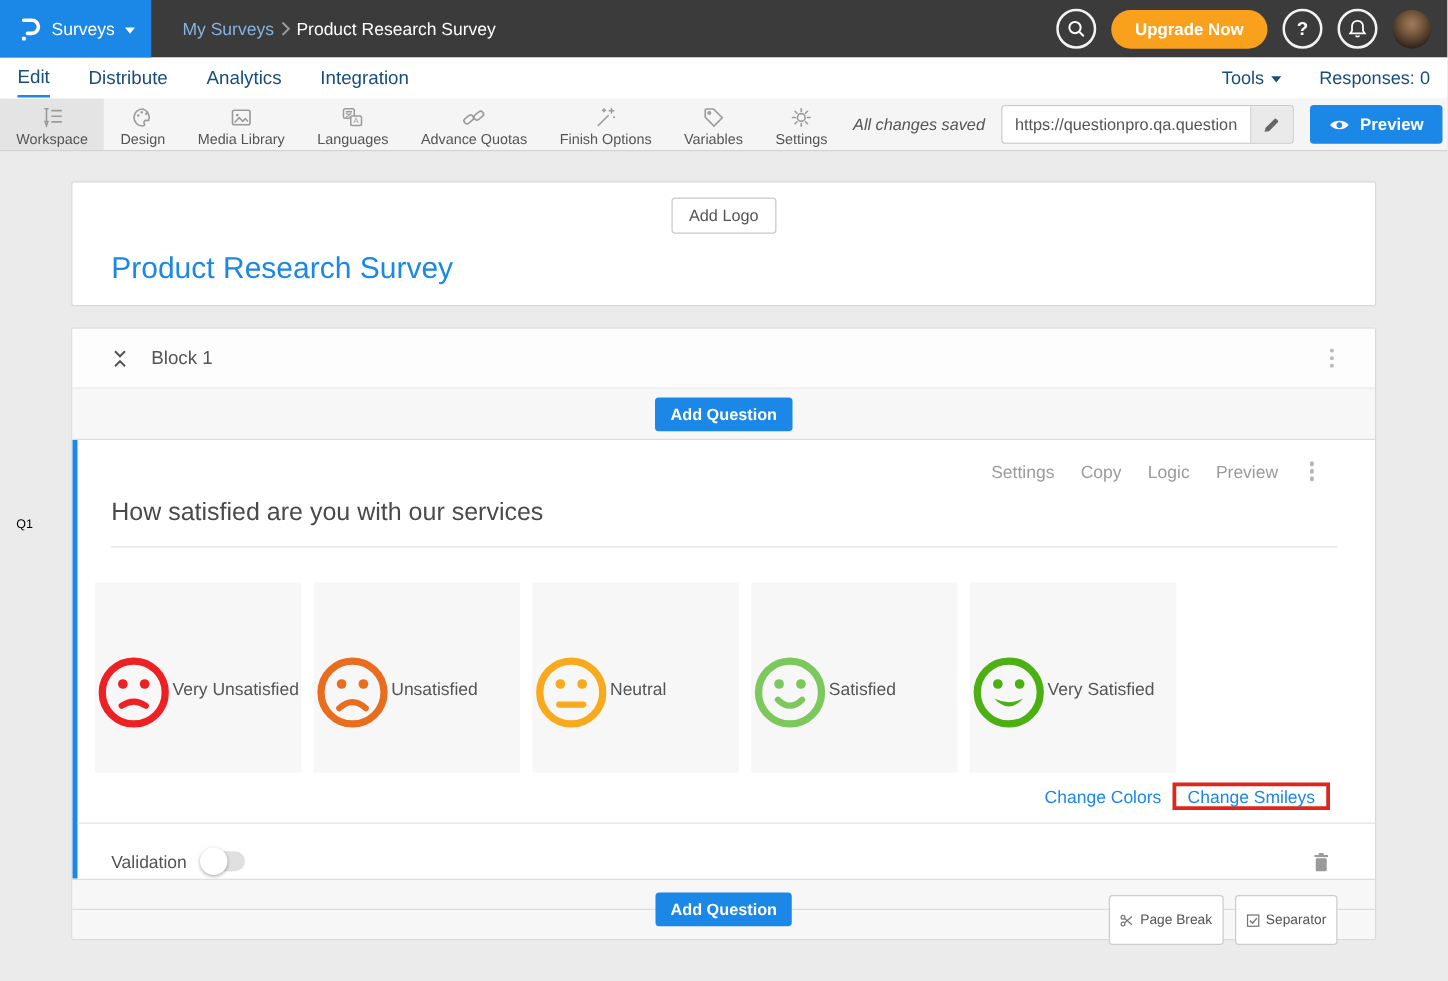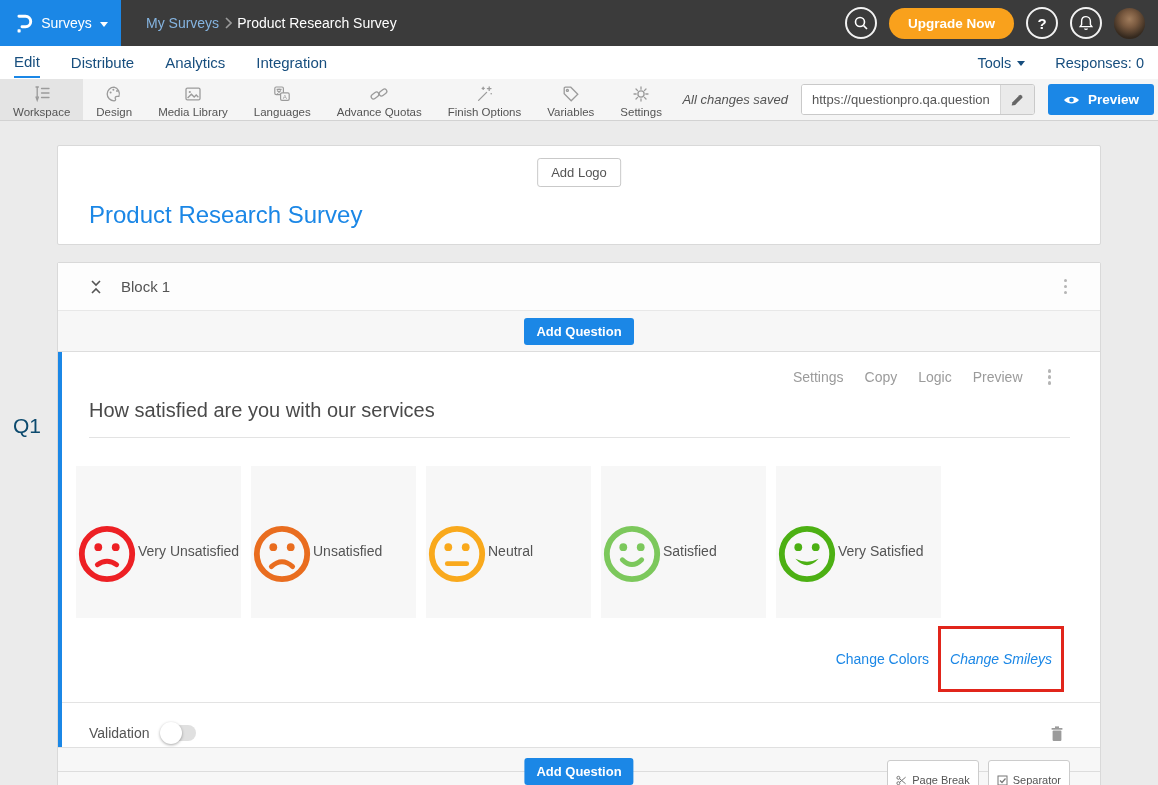--- a/index.html
+++ b/index.html
@@ -66,34 +66,34 @@
   .q-actions { display:flex; justify-content:flex-end; align-items:center; gap:21px; padding-right:45px; height:26px; }
   .q-action { font-size:14px; color:#9b9b9b; cursor:pointer; }
   .q-actions .kebab { margin-left:0; }
   .q-title { margin:9px 30px 0 27px; padding-bottom:15px; border-bottom:1px solid #e3e3e3; font-size:20px; font-weight:400; color:#4a4a4a; }
   .options { display:flex; gap:10px; margin:28px 0 0 14px; }
   .option-card { width:165px; height:152px; background:#f7f7f7; display:flex; flex-direction:row; align-items:center; cursor:pointer; }
   .option-card svg { margin-top:23px; }
   .option-label { margin-top:17px; font-size:14px; color:#545454; }
   .q-links { display:flex; justify-content:flex-end; align-items:center; margin:8px 36px 0 0; gap:9px; }
   .q-link { font-size:14px; color:var(--brand-blue,#1b87e6); cursor:pointer; }
-  .red-box { border:3px solid var(--annotation-red,#e1251b); padding:22px 9px; display:inline-flex;font-style:italic; }
+  .red-box { border:3px solid var(--annotation-red,#e1251b); padding:0 9px; display:inline-flex; }
   .validation-row { margin-top:10px; border-top:1px solid #e3e3e3; height:45px; display:flex; align-items:center; padding:16px 36px 0 27px; }
   .validation-label { font-size:14px; color:#545454; }
   .toggle { width:34px; height:16px; background:#e0e0e0; border-radius:8px; margin-left:13px; position:relative; cursor:pointer; }
   .knob { position:absolute; left:-2px; top:-3px; width:22px; height:22px; background:#fff; border-radius:50%; box-shadow:0 1px 3px rgba(0,0,0,.35); }
   .trash-btn { margin-left:auto; background:none; border:none; cursor:pointer; display:flex; }
 
   .block-footer { position:relative; height:48px; background:#f7f7f7; border-top:1px solid #e0e0e0; }
   .footer-line { position:absolute; left:0; right:0; top:23px; border-top:1px solid #ddd; }
   .block-footer .btn-blue { position:absolute; left:50%; top:10px; transform:translateX(-50%); }
   .footer-right { position:absolute; right:30px; top:12px; display:flex; gap:9px; }
   .mini-btn { background:#fff; border:1px solid #ccc; border-radius:3px; height:40px; font-size:11px; color:#545454; display:flex; align-items:center; gap:5px; padding:16px 8px; cursor:pointer; }
 
-  .qnum { position:absolute; left:13px; top:293px; font-size:21px; color:#0c4a6e; }
+  .qnum { position:absolute; left:13px; top:293px; font-size:10px; color:#000000; }
 </style>
 </head>
 <body>
 
 <header class="topbar">
   <div class="logo-area">
     <svg width="20" height="24" viewBox="0 0 22 24">
       <path d="M6.5 4.5 h7.2 a5.8 5.8 0 0 1 0 11.6 h-3.8" stroke="#fff" stroke-width="3.2" fill="none" stroke-linecap="round"></path>
       <rect x="5" y="19" width="3.4" height="3.4" rx="0.7" fill="#fff"></rect>
     </svg>

